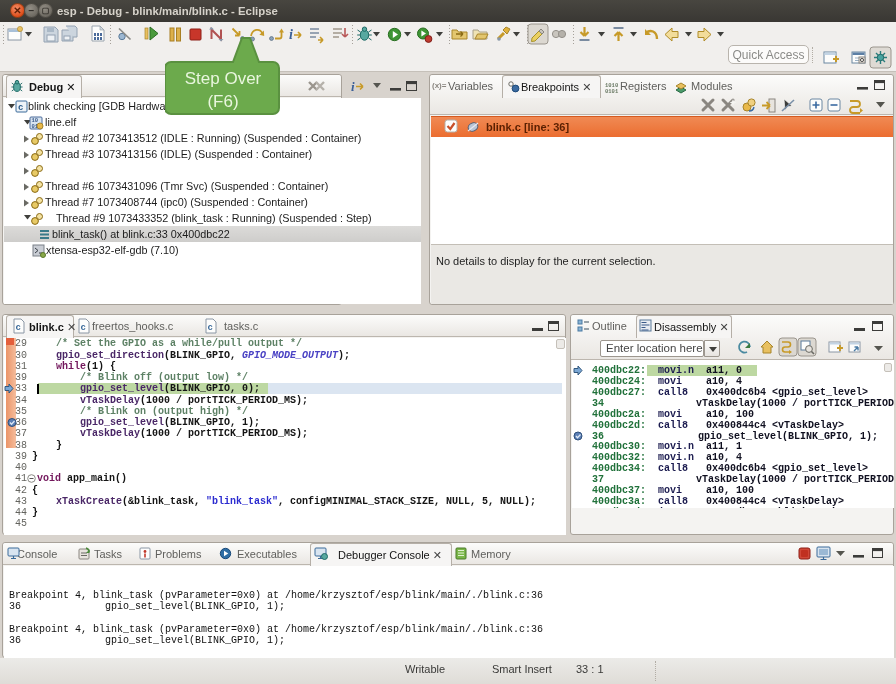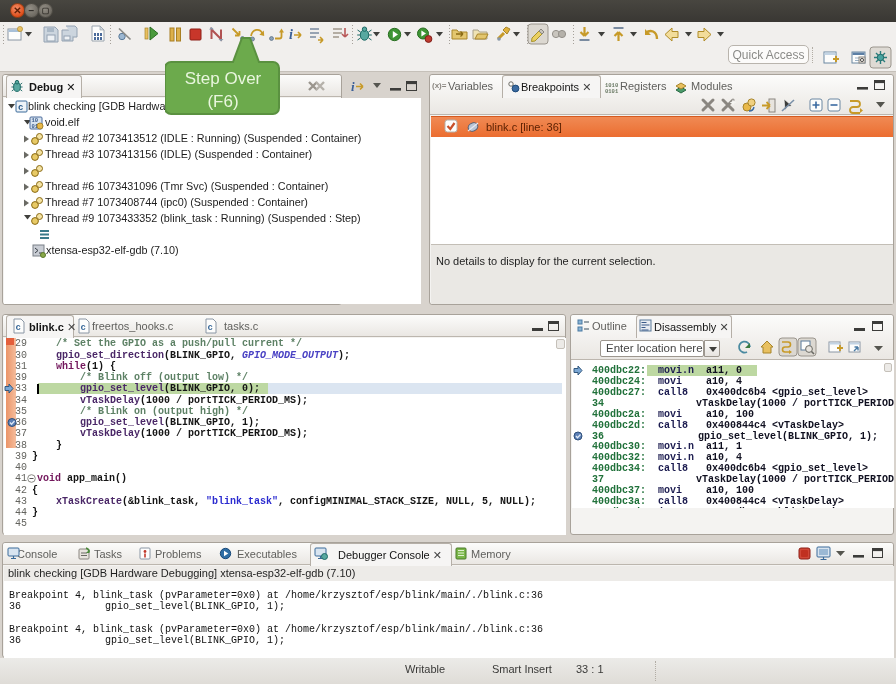--- a/index.html
+++ b/index.html
@@ -24,20 +24,21 @@
 .min{position:absolute;width:11px;height:8px;border-bottom:3px solid #3c3c3a}
 .max{position:absolute;width:11px;height:10px;border:1px solid #3c3c3a;border-top:3px solid #3c3c3a}
 .sep{position:absolute;border-left:1px dotted #b2ada5;height:20px}
 .expo{position:absolute;width:0;height:0;border-left:4px solid transparent;border-right:4px solid transparent;border-top:5px solid #3f3f3c}
 </style></head><body>
 
 <div id="titlebar">
  <div class="tbtn" style="left:10px;background:radial-gradient(circle at 40% 35%,#f3906a,#dd4814 75%);color:#5f1f05;border:1px solid #953f16">✕</div>
  <div class="tbtn" style="left:24px;background:radial-gradient(circle at 40% 35%,#938e85,#6b675f 75%);color:#2f2c27;border:1px solid #504d46">−</div>
  <div class="tbtn" style="left:38px;background:radial-gradient(circle at 40% 35%,#938e85,#6b675f 75%);color:#2f2c27;border:1px solid #504d46;font-size:8px;line-height:13px">▢</div>
+ <div id="ttext">esp - Debug - blink/main/blink.c - Eclipse</div>
 </div>
 
 <div id="toolbar">
  <svg id="tbicons" style="position:absolute;left:0;top:0" width="896" height="25" viewBox="0 0 896 25">
   <g stroke-dasharray="1,2" stroke="#a5a099">
         <path d="M3.5 3 v19 M110.5 3 v19 M352.5 3 v19 M449.5 3 v19 M527.5 3 v19 M573.5 3 v19"></path>
       </g>
   <g transform="translate(7,4)">
         <rect x="1" y="3" width="13" height="11" fill="#fdfdfc" stroke="#8a96a4"></rect>
         <rect x="1.5" y="3.5" width="12" height="2.5" fill="#a8c0d8"></rect>
@@ -218,26 +219,27 @@
    <path d="M370 8 h8 l-4 5Z" fill="#55554f"></path>
    <rect x="387" y="13" width="11" height="2.6" fill="#3c3c3a"></rect>
    <g>
           <rect x="403.5" y="6.5" width="10" height="9" fill="none" stroke="#3c3c3a"></rect>
           <rect x="403.5" y="6.5" width="10" height="2.6" fill="#3c3c3a"></rect>
         </g>
   </svg>
  </div>
  <div class="pcontent" id="debugtree" style="left:1px;top:23px;width:417px;height:206px;font-size:11px">
   <div class="trow" style="top:0"><span class="tlab" style="left:24px">blink checking [GDB Hardware Debugging]</span></div>
-  <div class="trow" style="top:16px"><span class="tlab" style="left:41px">void.elf</span></div>
+  <div class="trow" style="top:16px"><span class="tlab" style="left:41px">line.elf</span></div>
   <div class="trow" style="top:32px"><span class="tlab" style="left:41px">Thread #2 1073413512 (IDLE : Running) (Suspended : Container)</span></div>
   <div class="trow" style="top:48px"><span class="tlab" style="left:41px">Thread #3 1073413156 (IDLE) (Suspended : Container)</span></div>
   <div class="trow" style="top:80px"><span class="tlab" style="left:41px">Thread #6 1073431096 (Tmr Svc) (Suspended : Container)</span></div>
   <div class="trow" style="top:96px"><span class="tlab" style="left:41px">Thread #7 1073408744 (ipc0) (Suspended : Container)</span></div>
-  <div class="trow" style="top:112px"><span class="tlab" style="left:41px">Thread #9 1073433352 (blink_task : Running) (Suspended : Step)</span></div>
+  <div class="trow" style="top:112px"><span class="tlab" style="left:52px">Thread #9 1073433352 (blink_task : Running) (Suspended : Step)</span></div>
+  <div class="trow" style="top:128px;background:linear-gradient(#dcdbd9,#cecdcb)"><span class="tlab" style="left:48px">blink_task() at blink.c:33 0x400dbc22</span></div>
   <div class="trow" style="top:144px"><span class="tlab" style="left:42px">xtensa-esp32-elf-gdb (7.10)</span></div>
   <svg id="treeicons" style="position:absolute;left:0;top:0" width="417" height="206" viewBox="0 0 417 206">
    <defs>
     <g id="thr">
             <path d="M0 0 l5 3.5 -5 3.5Z" fill="#6a6a64" transform="translate(-3,3.5)"></path>
             <circle cx="8" cy="9" r="3.4" fill="#e8ca66" stroke="#8a6a14"></circle>
             <circle cx="12.5" cy="4.5" r="3" fill="#f4e2a2" stroke="#8a6a14"></circle>
           </g>
    </defs>
    <path d="M4 6 h7 l-3.5 4.5Z" fill="#3f3f3c"></path>
@@ -339,21 +341,21 @@
           <path d="M2 3 h7 a3 3 0 0 1 0 6 h-4 a3 3 0 0 0 0 6 h7" fill="none" stroke="#c79a28" stroke-width="1.8"></path>
           <path d="M12 15 l3-2.5 -3-2.5Z" fill="#c79a28"></path>
         </g>
    <path d="M446 27 h9 l-4.5 5.5Z" fill="#55554f"></path>
    <rect x="427" y="12" width="11" height="2.6" fill="#3c3c3a"></rect>
    <rect x="444.5" y="5.5" width="10" height="9" fill="none" stroke="#3c3c3a"></rect>
         <rect x="444.5" y="5.5" width="10" height="2.6" fill="#3c3c3a"></rect>
   </svg>
  </div>
  <div class="pcontent" style="left:1px;top:41px;width:462px;height:128px">
-  <div id="bprow" style="position:absolute;left:0;top:0;width:462px;height:21px;background:linear-gradient(#f08a54,#eb6d30);border-top:1px solid #d55a20;color:#591f00;font-size:11px;font-weight:normal;line-height:20px"><span style="margin-left:55px">blink.c [line: 36]</span></div>
+  <div id="bprow" style="position:absolute;left:0;top:0;width:462px;height:21px;background:linear-gradient(#f08a54,#eb6d30);border-top:1px solid #d55a20;color:#591f00;font-size:11px;font-weight:bold;line-height:20px"><span style="margin-left:55px">blink.c [line: 36]</span></div>
   <svg id="bprowicons" style="position:absolute;left:0;top:0" width="60" height="21" viewBox="0 0 60 21">
    <rect x="14" y="4" width="12" height="12" rx="2.5" fill="#fdfdfc" stroke="#b5b1aa"></rect>
    <path d="M16.5 10 l2.8 3 4.2-6" stroke="#c8502a" stroke-width="2.2" fill="none"></path>
    <g transform="translate(36,5)">
           <ellipse cx="6" cy="6" rx="5" ry="4" fill="#b8c4d4" stroke="#4a5a74" transform="rotate(-25 6 6)"></ellipse>
           <path d="M1 10 L11 2" stroke="#e8e8f0" stroke-width="1.2"></path>
         </g>
   </svg>
  </div>
  <div style="position:absolute;left:1px;top:169px;width:462px;height:60px;background:#eae8e4;border-top:1px solid #c3beb6;font-size:11px;color:#1f1f1f">
@@ -402,21 +404,21 @@
         <div class="ln" style="top:102px">38</div>
         <div class="ln" style="top:113px">39</div>
         <div class="ln" style="top:124px">40</div>
         <div class="ln" style="top:135px">41</div>
         <div class="ln" style="top:147px">42</div>
         <div class="ln" style="top:158px">43</div>
         <div class="ln" style="top:169px">44</div>
         <div class="ln" style="top:180px">45</div>
   </div>
   <div id="code">
-   <div class="cl" style="left:28px;top:0"><span class="cm">    /* Set the GPIO as a push/pull current */</span></div>
+   <div class="cl" style="left:28px;top:0"><span class="cm">    /* Set the GPIO as a while/pull output */</span></div>
    <div class="cl" style="left:28px;top:12px">    <span class="fn">gpio_set_direction</span>(BLINK_GPIO, <span class="mc">GPIO_MODE_OUTPUT</span>);</div>
    <div class="cl" style="left:28px;top:23px">    <span class="kw">while</span>(1) {</div>
    <div class="cl" style="left:28px;top:34px"><span class="cm">        /* Blink off (output low) */</span></div>
    <div class="cl" style="left:28px;top:45px">        <span class="fn">gpio_set_level</span>(BLINK_GPIO, 0);</div>
    <div class="cl" style="left:28px;top:57px">        <span class="fn">vTaskDelay</span>(1000 / portTICK_PERIOD_MS);</div>
    <div class="cl" style="left:28px;top:68px"><span class="cm">        /* Blink on (output high) */</span></div>
    <div class="cl" style="left:28px;top:79px">        <span class="fn">gpio_set_level</span>(BLINK_GPIO, 1);</div>
    <div class="cl" style="left:28px;top:90px">        <span class="fn">vTaskDelay</span>(1000 / portTICK_PERIOD_MS);</div>
    <div class="cl" style="left:28px;top:102px">    }</div>
    <div class="cl" style="left:28px;top:113px">}</div>
@@ -574,23 +576,20 @@
           <rect x="3" y="3" width="9" height="6" fill="#9ab8d4"></rect>
           <path d="M7.5 11 v2 M4.5 13.5 h6" stroke="#3a6a9a" stroke-width="1.2"></path>
         </g>
    <path d="M833 8 h9 l-4.5 5Z" fill="#55554f"></path>
    <rect x="850" y="12" width="11" height="2.6" fill="#3c3c3a"></rect>
    <rect x="869.5" y="5.5" width="10" height="9" fill="none" stroke="#3c3c3a"></rect>
         <rect x="869.5" y="5.5" width="10" height="2.6" fill="#3c3c3a"></rect>
   </svg>
  </div>
  <div class="pcontent" id="concontent" style="left:1px;top:23px;width:890px;height:92px">
-  <div style="position:absolute;left:0;top:0;width:890px;height:15px;background:#edebe8;font-size:11px;color:#1f1f1f">
-        <span style="position:absolute;left:4px;top:1px">blink checking [GDB Hardware Debugging] xtensa-esp32-elf-gdb (7.10)</span>
-      </div>
   <div class="mono" style="position:absolute;left:5px;top:24px;font-size:10px;color:#101010;white-space:pre;line-height:11.3px">Breakpoint 4, blink_task (pvParameter=0x0) at /home/krzysztof/esp/blink/main/./blink.c:36
 36              gpio_set_level(BLINK_GPIO, 1);
 
 Breakpoint 4, blink_task (pvParameter=0x0) at /home/krzysztof/esp/blink/main/./blink.c:36
 36              gpio_set_level(BLINK_GPIO, 1);</div>
  </div>
 </div>
 
 <div class="abs" id="status" style="left:0;top:658px;width:896px;height:26px;background:linear-gradient(#ecebe8,#dfdcd7);font-size:11px;color:#3a3a38">
  <div class="abs" style="left:405px;top:5px">Writable</div>

